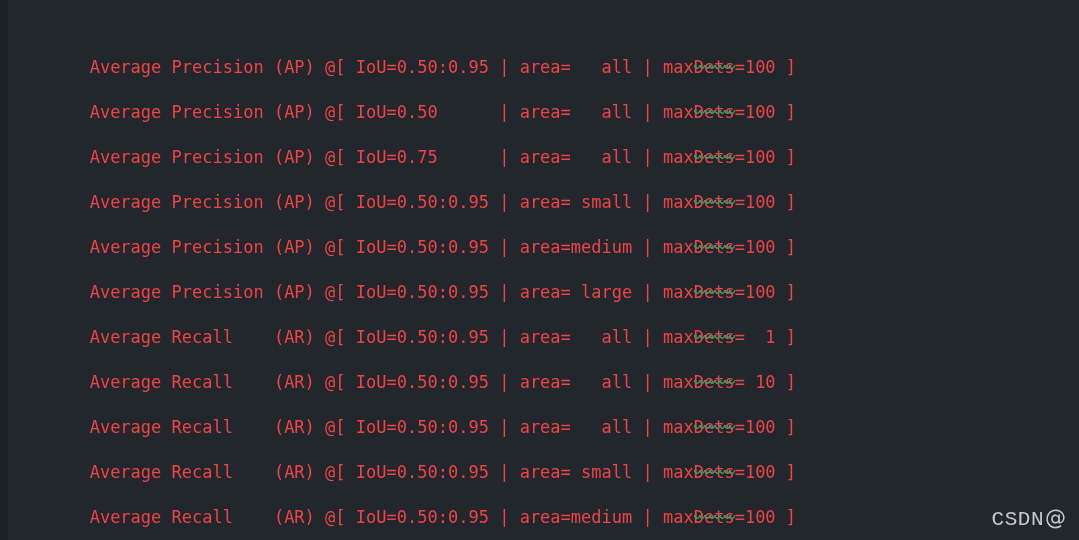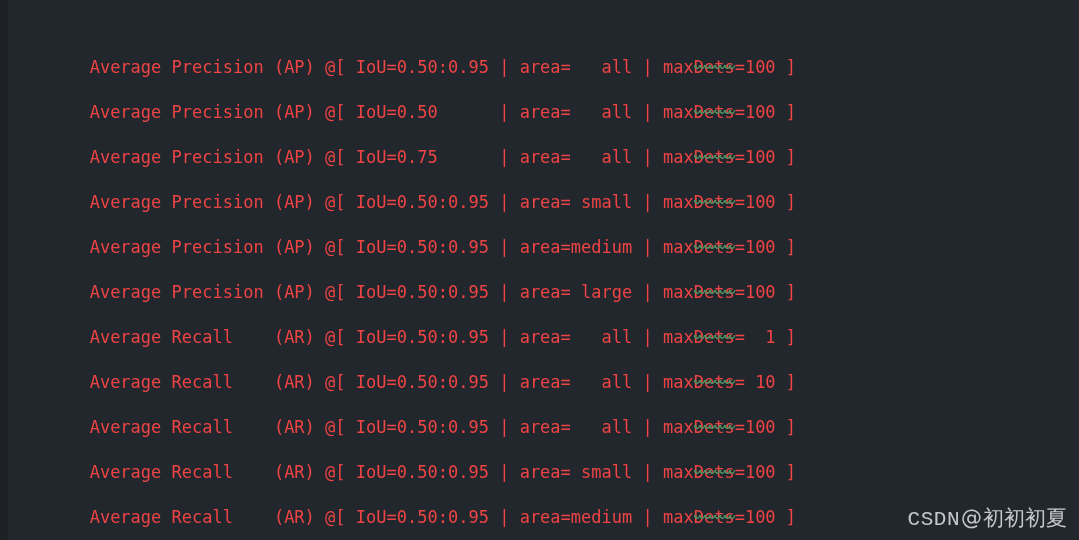--- a/index.html
+++ b/index.html
@@ -152,16 +152,15 @@
 
     <div class="line">
       
     </div>
 
   </div>
 
   <div id="watermark">
     <span class="wm-brand">CSDN</span>
       <span class="wm-at">@</span>
-      <span class="wm-user">初初初夏</span>
   </div>
 
 </div>
 
 </body></html>

